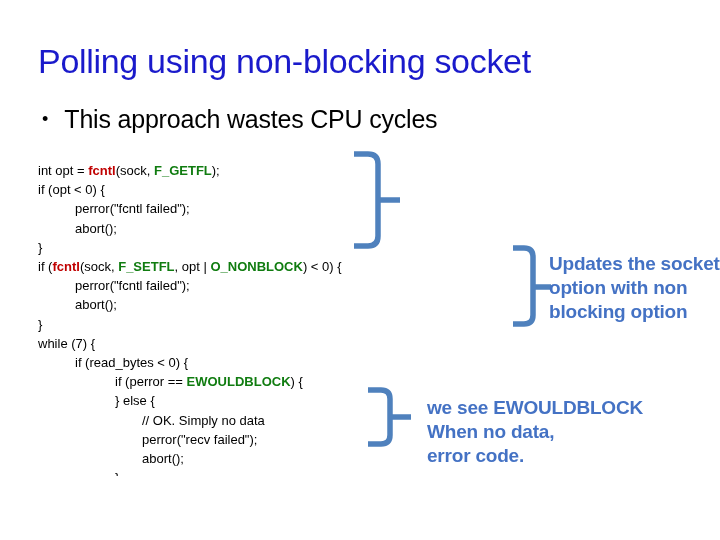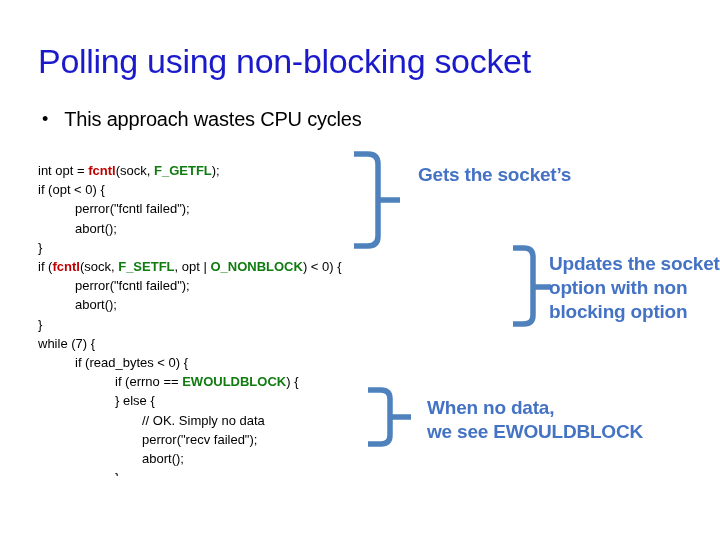--- a/index.html
+++ b/index.html
@@ -33,21 +33,21 @@
     display: flex;
     align-items: flex-start;
     color: var(--c-body-text, #000000);
   }
   .bullet-glyph {
     font-size: 18px;
     line-height: 32px;
     margin-right: 16px;
   }
   .bullet-text {
-    font-size: 20px;
+    font-size: 25px;
     line-height: 32px;
     letter-spacing: -0.2px;
     white-space: nowrap;
   }
   .code {
     position: absolute;
     left: 38px;
     top: 161px;
     font-size: 13px;
   }
@@ -106,21 +106,21 @@
       <div class="code-line ind-0"><span class="tok-p">if (opt &lt; 0) {</span></div>
       <div class="code-line ind-1"><span class="tok-p">perror("fcntl failed");</span></div>
       <div class="code-line ind-1"><span class="tok-p">abort();</span></div>
       <div class="code-line ind-0"><span class="tok-p">}</span></div>
       <div class="code-line ind-0"><span class="tok-p">if (</span><span class="tok-r">fcntl</span><span class="tok-p">(sock, </span><span class="tok-g">F_SETFL</span><span class="tok-p">, opt | </span><span class="tok-g">O_NONBLOCK</span><span class="tok-p">) &lt; 0) {</span></div>
       <div class="code-line ind-1"><span class="tok-p">perror("fcntl failed");</span></div>
       <div class="code-line ind-1"><span class="tok-p">abort();</span></div>
       <div class="code-line ind-0"><span class="tok-p">}</span></div>
       <div class="code-line ind-0"><span class="tok-p">while (7) {</span></div>
       <div class="code-line ind-1"><span class="tok-p">if (read_bytes &lt; 0) {</span></div>
-      <div class="code-line ind-2"><span class="tok-p">if (errno == </span><span class="tok-g">EWOULDBLOCK</span><span class="tok-p">) {</span></div>
+      <div class="code-line ind-2"><span class="tok-p">if (perror == </span><span class="tok-g">EWOULDBLOCK</span><span class="tok-p">) {</span></div>
       <div class="code-line ind-2"><span class="tok-p">} else {</span></div>
       <div class="code-line ind-3"><span class="tok-p">// OK. Simply no data</span></div>
       <div class="code-line ind-3"><span class="tok-p">perror("recv failed");</span></div>
       <div class="code-line ind-3"><span class="tok-p">abort();</span></div>
       <div class="code-line ind-2"><span class="tok-p">}</span></div>
       <div class="code-line ind-0"><span class="tok-p">}</span></div>
     </div>
 
   <svg class="brace brace-1" width="56" height="100" viewBox="0 0 56 100">
     <path d="M 6 4 H 20 Q 30 4 30 14 V 86 Q 30 96 20 96 H 6 M 30 50 H 52"></path>
@@ -128,27 +128,27 @@
 
   <svg class="brace brace-2" width="44" height="84" viewBox="0 0 44 84">
     <path d="M 4 4 H 15 Q 24 4 24 13 V 71 Q 24 80 15 80 H 4 M 24 43 H 42"></path>
   </svg>
 
   <svg class="brace brace-3" width="50" height="62" viewBox="0 0 50 62">
     <path d="M 4 4 H 17 Q 26 4 26 13 V 49 Q 26 58 17 58 H 4 M 26 31 H 47"></path>
   </svg>
 
   <div class="annotation ann-1">
-    <div>Gets the socket’s</div>
   </div>
 
   <div class="annotation ann-2">
     <div>Updates the socket’s</div>
     <div>option with non</div>
     <div>blocking option</div>
   </div>
 
   <div class="annotation ann-3">
+    <div>we see EWOULDBLOCK</div>
     <div>When no data,</div>
-    <div>we see EWOULDBLOCK</div>
+    <div>error code.</div>
   </div>
 
 </div>
 
 </body></html>

